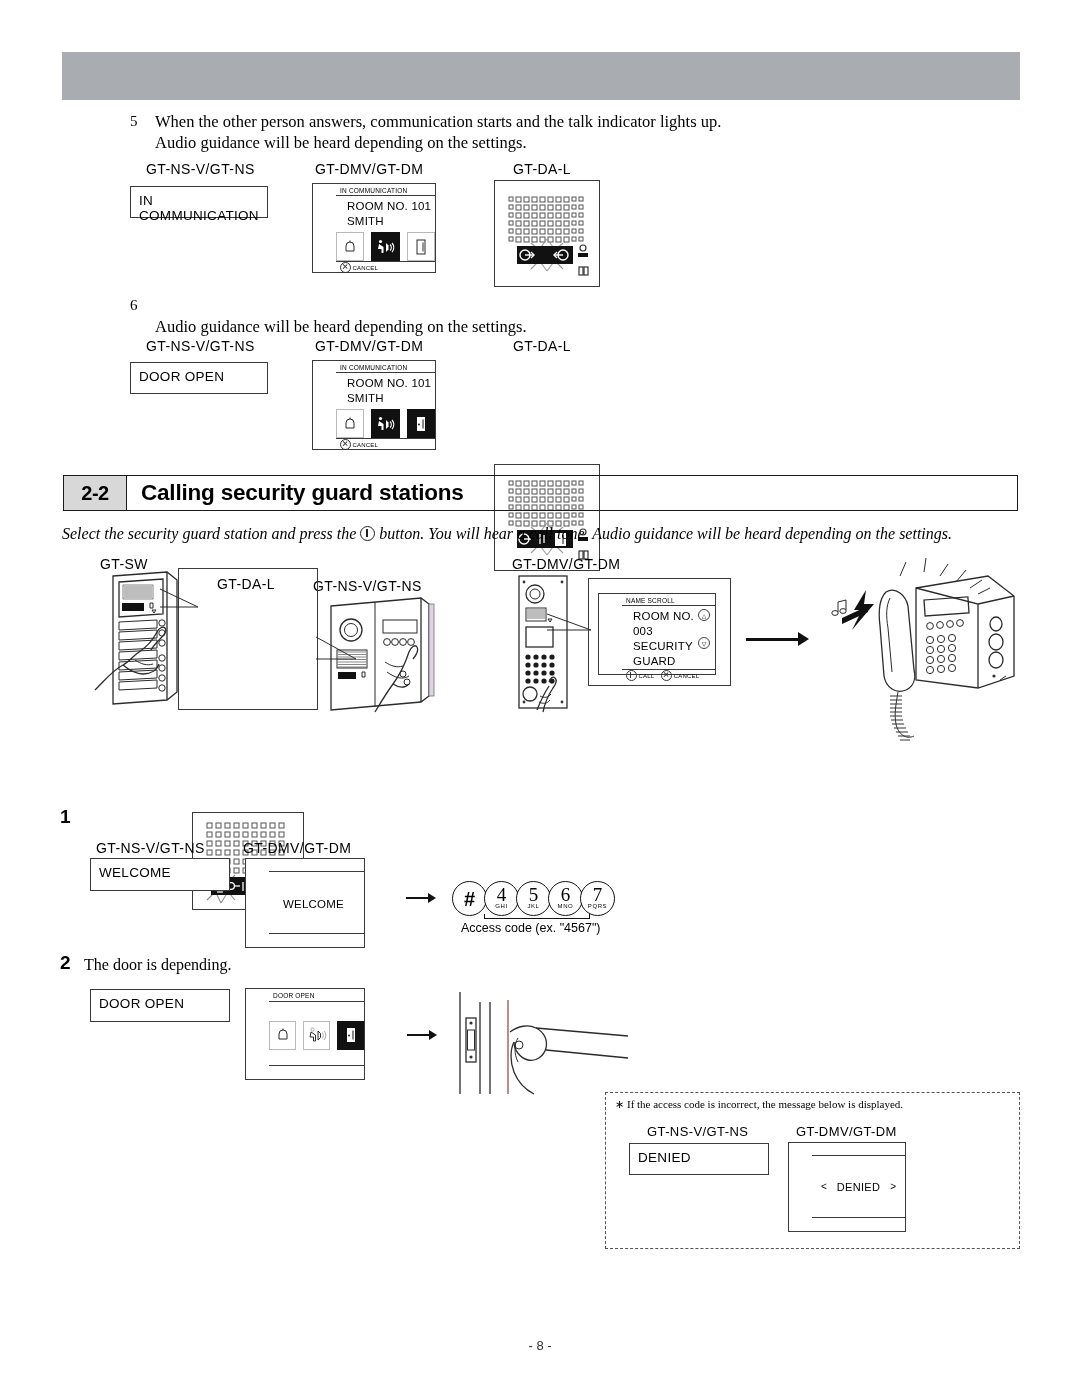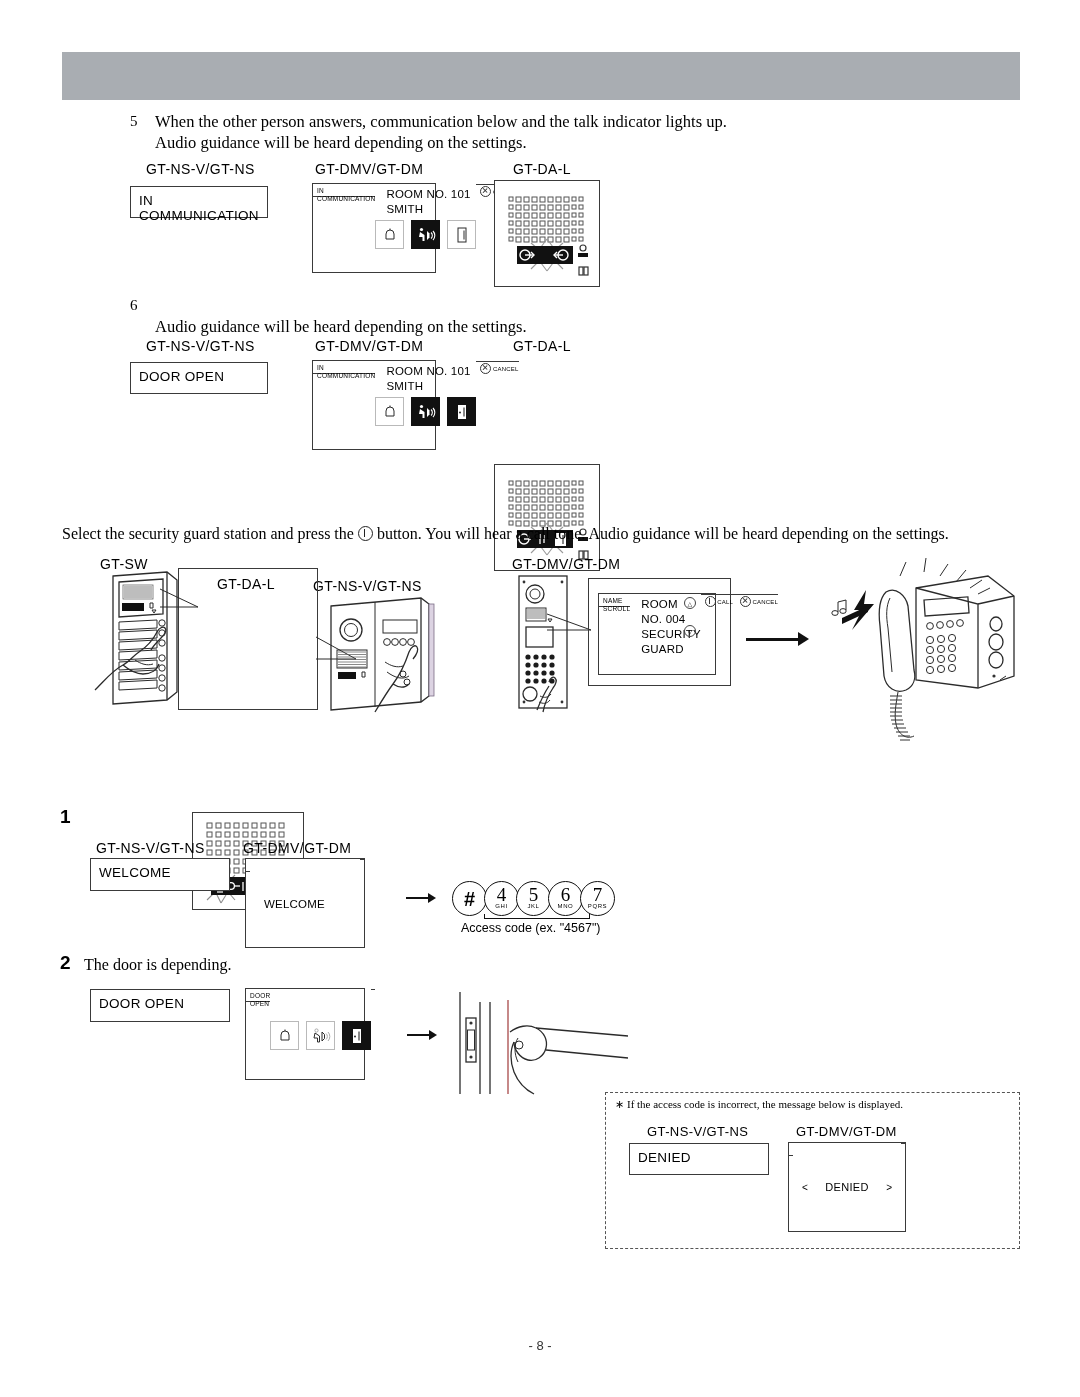--- a/index.html
+++ b/index.html
@@ -23,21 +23,21 @@
 
   
   .dev-cap{font-family:"Liberation Sans",sans-serif;font-size:14px;letter-spacing:.4px;white-space:nowrap;}
   .dev-cap.sm{font-size:13px;}
 
   
   .ns-box{border:1.4px solid #3a3a3a;background:#fff;box-sizing:border-box;}
   .ns-box .ns-text{font-family:"Liberation Sans",sans-serif;font-size:13.5px;padding:6px 0 0 8px;letter-spacing:.3px;}
 
   
-  .dmv{border:1.3px solid #3a3a3a;background:#fff;box-sizing:border-box;display:flex;flex-direction:row;}
+  .dmv{border:1.3px solid #3a3a3a;background:#fff;box-sizing:border-box;display:flex;flex-direction:column;padding-left:23px;}
   .dmv .bar{border-bottom:1.2px solid #3a3a3a;height:13px;box-sizing:border-box;font-family:"Liberation Sans",sans-serif;
             font-size:6.5px;padding:3px 0 0 4px;letter-spacing:.2px;line-height:8px;}
   .dmv .body{flex:1;position:relative;padding:3px 0 0 0;}
   .dmv .foot{border-top:1.2px solid #3a3a3a;height:14px;box-sizing:border-box;display:flex;align-items:center;
              padding-left:4px;gap:3px;}
   .dmv .line{font-family:"Liberation Sans",sans-serif;font-size:11.5px;padding-left:11px;letter-spacing:.2px;line-height:15px;}
   .foot-item{display:flex;align-items:center;gap:1.5px;font-family:"Liberation Sans",sans-serif;font-size:6px;letter-spacing:.2px;}
   .circ-ico{width:9px;height:9px;border:1px solid #333;border-radius:50%;display:inline-block;position:relative;}
   .circ-ico::before,.circ-ico::after{content:"";position:absolute;left:1px;top:3.2px;width:6.4px;height:1px;background:#333;}
   .circ-ico::before{transform:rotate(45deg);}
@@ -96,21 +96,21 @@
   .fillblk{fill:#111;}
 </style>
 </head>
 <body>
 
 <div class="page">
 
   <div class="top-banner"></div>
 
   <div class="abs step-num" style="left:130px;top:113px;">5</div>
-  <div class="abs step-txt" style="left:155px;top:111px;width:830px;">When the other person answers, communication below and the talk indicator lights up.</div>
+  <div class="abs step-txt" style="left:155px;top:111px;width:830px;">When the other person answers, communication starts and the talk indicator lights up.</div>
   <div class="abs step-txt" style="left:155px;top:132px;width:830px;">Audio guidance will be heard depending on the settings.</div>
 
   <div class="abs dev-cap" style="left:146px;top:161px;">GT-NS-V/GT-NS</div>
   <div class="abs dev-cap" style="left:315px;top:161px;">GT-DMV/GT-DM</div>
   <div class="abs dev-cap" style="left:513px;top:161px;">GT-DA-L</div>
 
   <div class="abs ns-box" style="left:130px;top:186px;width:138px;height:32px;">
     <div class="ns-text">IN COMMUNICATION</div>
   </div>
 
@@ -407,22 +407,26 @@
       <path d="M49 70 L49 78" stroke="#fff" stroke-width="1.3"></path>
       <rect x="60" y="68" width="11" height="13" fill="#fff"></rect>
       <path d="M68 70 L68 79" stroke="#111" stroke-width="1"></path>
       <circle cx="88" cy="67" r="3" fill="none" stroke="#333" stroke-width="1.2"></circle>
       <rect x="83" y="72" width="10" height="4" class="fillblk"></rect>
       <rect x="84" y="86" width="4" height="8" fill="none" stroke="#333" stroke-width="1.2"></rect>
       <rect x="89" y="86" width="4" height="8" fill="none" stroke="#333" stroke-width="1.2"></rect>
     </svg>
   </div>
 
-
-  <div class="abs lead" style="left:62px;top:525px;width:960px;">
+  <div class="sec" style="left:63px;top:475px;width:955px;">
+    <div class="num">2-2</div>
+    <div class="ttl">Calling security guard stations</div>
+  </div>
+
+  <div class="abs lead" style="left:62px;top:525px;width:960px;font-style:italic;">
     <span>Select the security guard station and press the </span><span style="display:inline-block;width:13px;height:13px;border:1.2px solid #222;border-radius:50%;position:relative;vertical-align:-2px;"><span style="position:absolute;left:5px;top:2.3px;width:1.4px;height:8px;background:#222;"></span></span><span> button. You will hear a call tone. Audio guidance will be heard depending on the settings.</span>
   </div>
 
   <div class="abs dev-cap" style="left:100px;top:556px;">GT-SW</div>
   <div class="abs dev-cap" style="left:217px;top:576px;">GT-DA-L</div>
   <div class="abs dev-cap" style="left:313px;top:578px;">GT-NS-V/GT-NS</div>
   <div class="abs dev-cap" style="left:512px;top:556px;">GT-DMV/GT-DM</div>
 
   <div class="abs" style="left:95px;top:570px;width:110px;height:140px;">
     <svg width="110" height="140" viewBox="0 0 110 140">
@@ -649,21 +653,21 @@
     </svg>
   </div>
 
   <svg class="abs" style="left:547px;top:608px;" width="50" height="30">
     <path class="ln-t" d="M0 6 L44 22 L0 22"></path>
   </svg>
   <div class="abs" style="left:588px;top:578px;width:143px;height:108px;border:1.3px solid #3a3a3a;box-sizing:border-box;"></div>
   <div class="abs dmv" style="left:598px;top:593px;width:118px;height:82px;">
     <div class="bar">NAME SCROLL</div>
     <div class="body" style="position:relative;">
-      <div class="line">ROOM NO. 004</div>
+      <div class="line">ROOM NO. 003</div>
       <div class="line">SECURITY GUARD</div>
       <span class="abs" style="right:5px;top:3px;width:10px;height:10px;border:1px solid #444;border-radius:50%;font-size:6px;display:flex;align-items:center;justify-content:center;font-family:'Liberation Sans',sans-serif;">△</span>
       <span class="abs" style="right:5px;top:31px;width:10px;height:10px;border:1px solid #444;border-radius:50%;font-size:6px;display:flex;align-items:center;justify-content:center;font-family:'Liberation Sans',sans-serif;">▽</span>
     </div>
     <div class="foot" style="gap:7px;">
       <span class="foot-item">
         <span class="circ-ico call"></span>
         <span>CALL</span>
       </span>
       <span class="foot-item">

